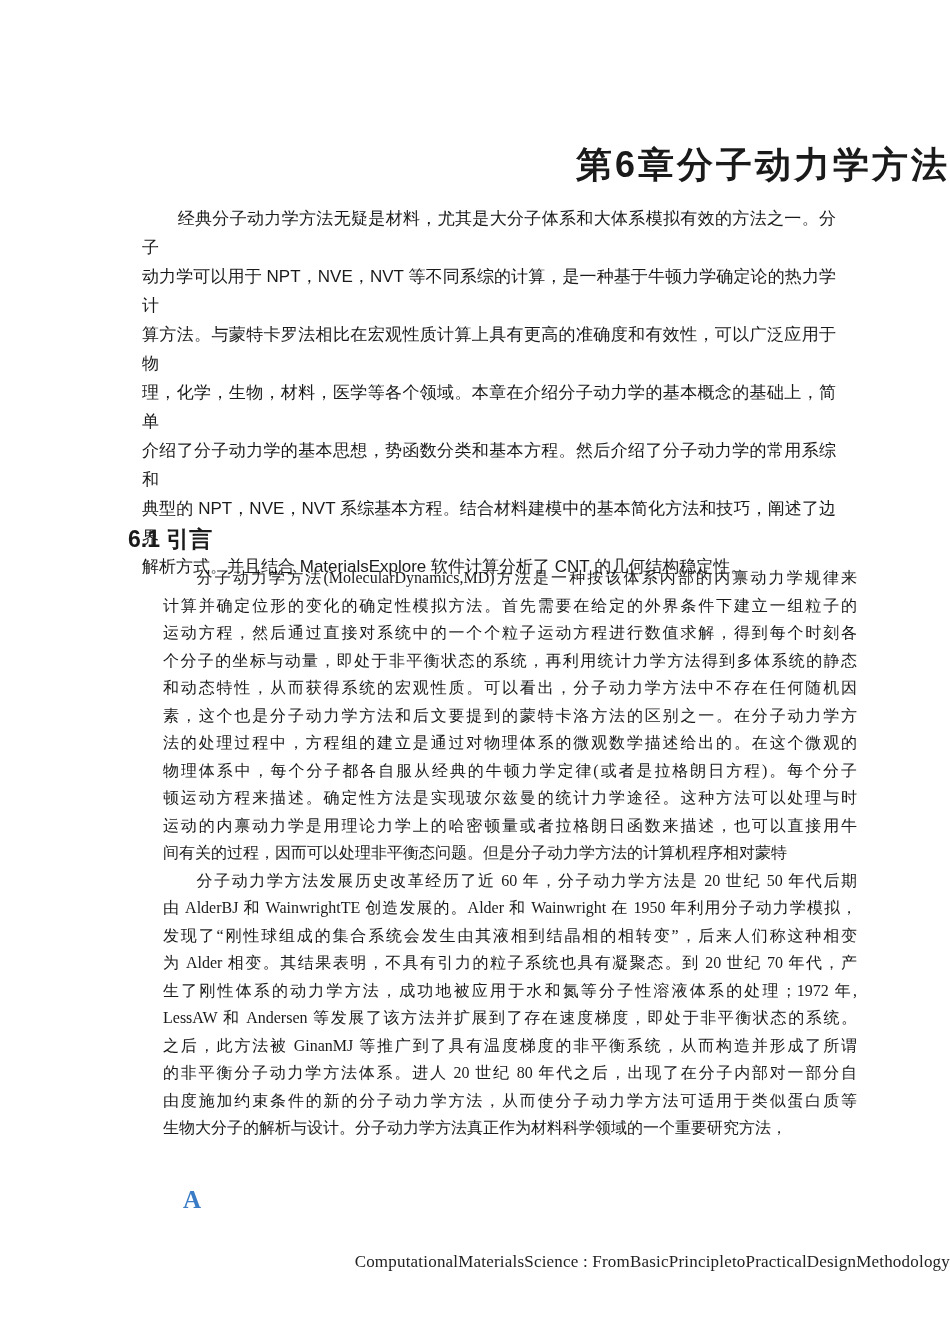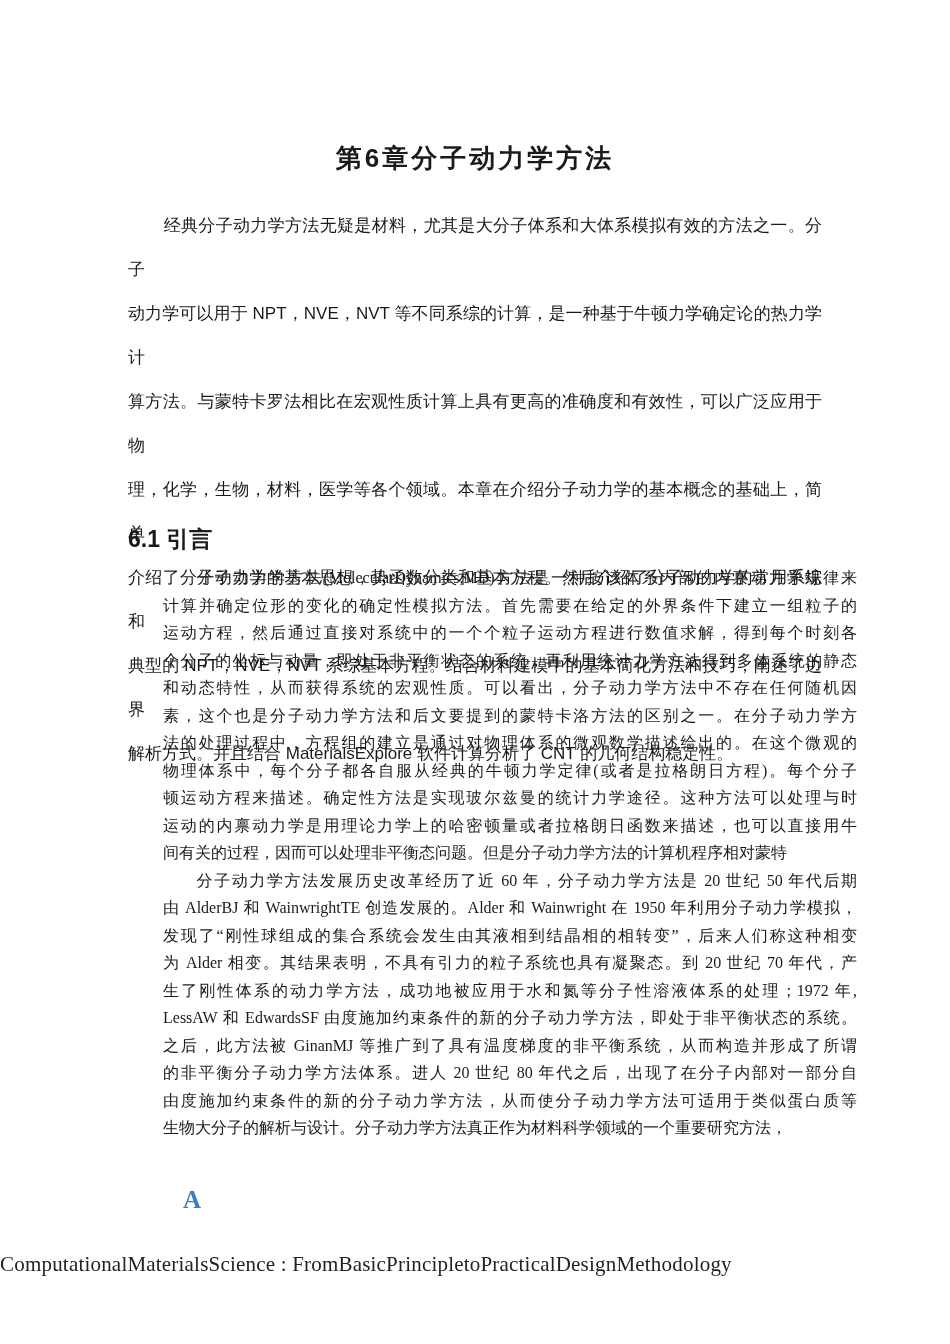--- a/index.html
+++ b/index.html
@@ -10,35 +10,35 @@
     background: #ffffff;
     color: #1a1a1a;
     overflow: hidden;
     font-family: "Liberation Serif", "DejaVu Serif", serif;
   }
   .chapter-title {
     position: absolute;
     top: 118px;
     left: 0;
     right: 0;
-    text-align: center;
+    text-align: right;
     font-family: "Liberation Sans", "DejaVu Sans", sans-serif;
-    font-size: 26px;
+    font-size: 36px;
     font-weight: bold;
     letter-spacing: 3px;
     line-height: 46px;
   }
   .intro-para {
     position: absolute;
-    left: 128px;
+    left: 142px;
     width: 694px;
     top: 204px;
     font-family: "Liberation Sans", "DejaVu Sans", sans-serif;
     font-size: 17px;
-    line-height: 44px;
+    line-height: 29px;
   }
   .section-heading {
     position: absolute;
     left: 128px;
     top: 503px;
     font-family: "Liberation Sans", "DejaVu Sans", sans-serif;
     font-size: 23px;
     font-weight: bold;
     line-height: 34px;
   }
@@ -66,23 +66,23 @@
     font-family: "Liberation Serif", "DejaVu Serif", serif;
     font-size: 25px;
     font-weight: bold;
     line-height: 28px;
   }
   .page-footer {
     position: absolute;
     left: 0;
     right: 0;
     top: 1252px;
-    text-align: left;
+    text-align: right;
     font-family: "Liberation Serif", "DejaVu Serif", serif;
-    font-size: 21px;
+    font-size: 17px;
     letter-spacing: 0.2px;
     color: #222222;
   }
 </style>
 </head>
 <body>
 
 <div class="page">
 
   <h1 class="chapter-title">第6章分子动力学方法</h1>
@@ -112,21 +112,21 @@
         <div class="line">顿运动方程来描述。确定性方法是实现玻尔兹曼的统计力学途径。这种方法可以处理与时</div>
         <div class="line">运动的内禀动力学是用理论力学上的哈密顿量或者拉格朗日函数来描述，也可以直接用牛</div>
         <div class="line">间有关的过程，因而可以处理非平衡态问题。但是分子动力学方法的计算机程序相对蒙特</div>
       </div>
     <div class="para">
         <div class="line">分子动力学方法发展历史改革经历了近 60 年，分子动力学方法是 20 世纪 50 年代后期</div>
         <div class="line">由 AlderBJ 和 WainwrightTE 创造发展的。Alder 和 Wainwright 在 1950 年利用分子动力学模拟，</div>
         <div class="line">发现了“刚性球组成的集合系统会发生由其液相到结晶相的相转变”，后来人们称这种相变</div>
         <div class="line">为 Alder 相变。其结果表明，不具有引力的粒子系统也具有凝聚态。到 20 世纪 70 年代，产</div>
         <div class="line">生了刚性体系的动力学方法，成功地被应用于水和氮等分子性溶液体系的处理；1972 年,</div>
-        <div class="line">LessAW 和 EdwardsSF 由度施加约束条件的新的分子动力学方法，即处于非平衡状态的系统。</div>
+        <div class="line">LessAW 和 Andersen 等发展了该方法并扩展到了存在速度梯度，即处于非平衡状态的系统。</div>
         <div class="line">之后，此方法被 GinanMJ 等推广到了具有温度梯度的非平衡系统，从而构造并形成了所谓</div>
         <div class="line">的非平衡分子动力学方法体系。进人 20 世纪 80 年代之后，出现了在分子内部对一部分自</div>
         <div class="line">由度施加约束条件的新的分子动力学方法，从而使分子动力学方法可适用于类似蛋白质等</div>
         <div class="line">生物大分子的解析与设计。分子动力学方法真正作为材料科学领域的一个重要研究方法，</div>
       </div>
   </div>
 
   <div class="annotation-letter" style="color: rgb(59, 124, 198);">A</div>
 
   <div class="page-footer">ComputationalMaterialsScience : FromBasicPrincipletoPracticalDesignMethodology</div>

